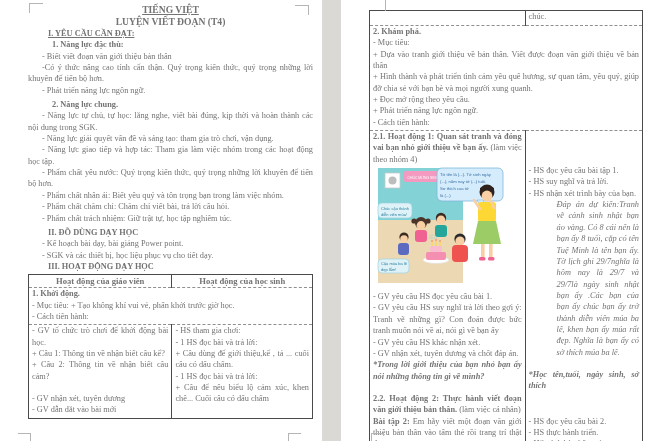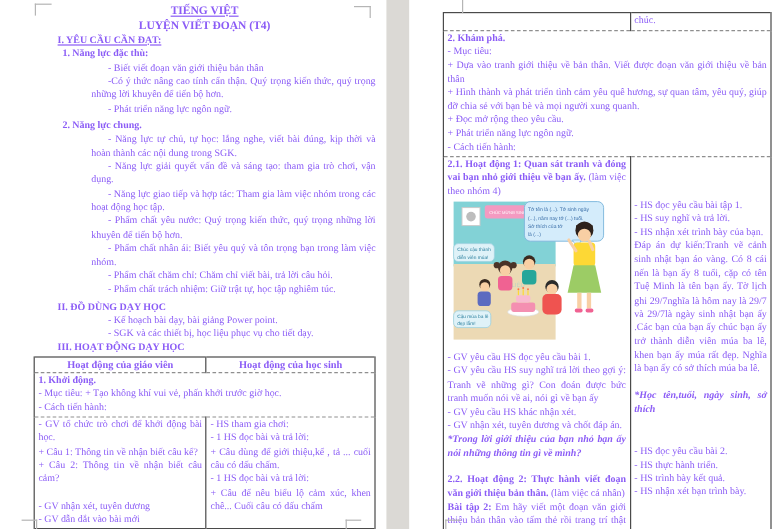--- a/index.html
+++ b/index.html
@@ -1,39 +1,39 @@
 <!DOCTYPE html>
 <html><head>
 <meta charset="utf-8">
 <style>
   html,body{margin:0;padding:0;}
   #canvas{position:relative;width:650px;height:441px;background:#e0ded9;overflow:hidden;
-          font-family:"Liberation Serif","DejaVu Serif",serif;color:#8b5cf6;}
+          font-family:"Liberation Serif","DejaVu Serif",serif;color:#737373;}
   .page{position:absolute;top:0;height:441px;background:#ffffff;}
   #page1{left:0;width:322px;}
   #page2{left:341px;width:309px;}
   .pgap{position:absolute;left:322px;top:0;width:19px;height:441px;background:#dbd9d5;}
   .tan-notch{position:absolute;left:644px;top:0;width:6px;height:24px;background:#cfc6ba;}
   .cmark{position:absolute;border-color:#b5b5b5;border-style:solid;border-width:0;}
   
   #handle{position:absolute;left:8px;top:8px;display:grid;grid-template-columns:3px 3px;grid-auto-rows:3px;gap:1.5px;cursor:grab;}
   #handle div{background:#989898;}
   
   .content{position:absolute;}
   #p1c{left:28px;top:4px;width:285px;}
   #p2c{left:28px;top:10px;width:274px;}
   .title{ text-align:center;font-weight:bold;font-size:9.6px;line-height:12px;margin:0;}
   .title.u{text-decoration:underline;}
   .para{margin:0;font-size:8.3px;line-height:11.35px;text-align:justify;}
   .rb{font-weight:bold;}
   p[data-c~="u"]{text-decoration:underline;}
-  p[data-c~="i"]{}
+  p[data-c~="i"]{font-style:italic;margin-left:28px;}
   p[data-c~="bi"]{font-style:italic;}
   p[data-c~="bi"] .rb{font-weight:bold;}
-  p[data-c~="ind"]{text-indent:14px;margin-left:48px;}
+  p[data-c~="ind"]{text-indent:14px;}
   p[data-c~="ml1"]{margin-left:20px;}
   p[data-c~="ml2"]{margin-left:24px;}
   p[data-c~="mt"]{margin-top:3px;}
   p[data-c~="pt"]{margin-top:34px;}
   p[data-c~="gap"]{margin-top:11px;}
   p[data-c~="gap2"]{margin-top:24px;}
   
   table.doc{border-collapse:collapse;table-layout:fixed;border:1.5px solid #4a4a4a;margin-top:2px;}
   #t1{width:285px;}
   #t2{width:274px;}

